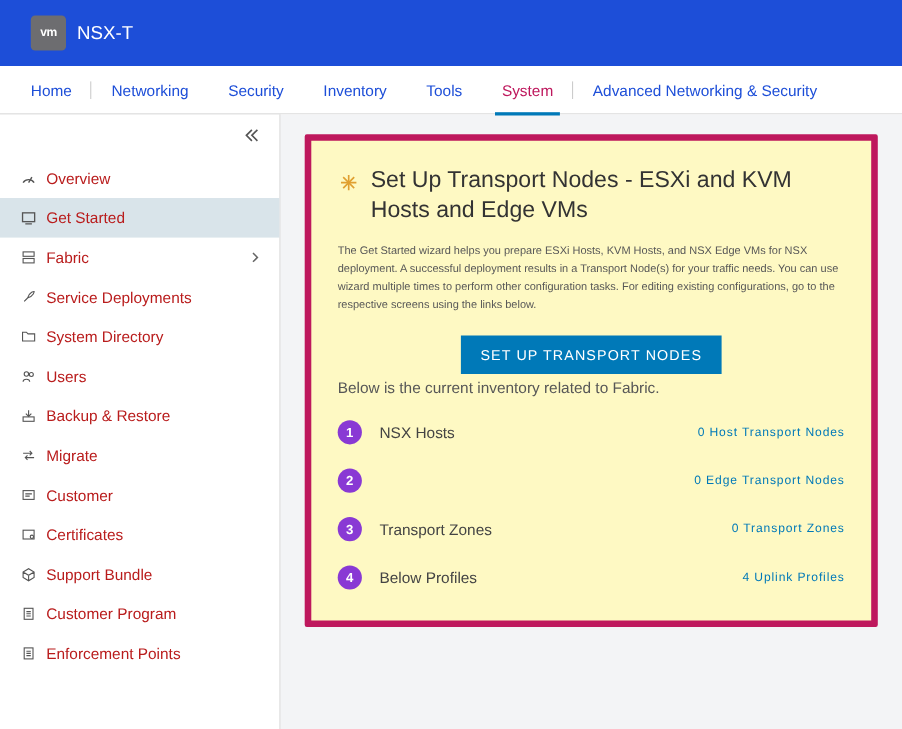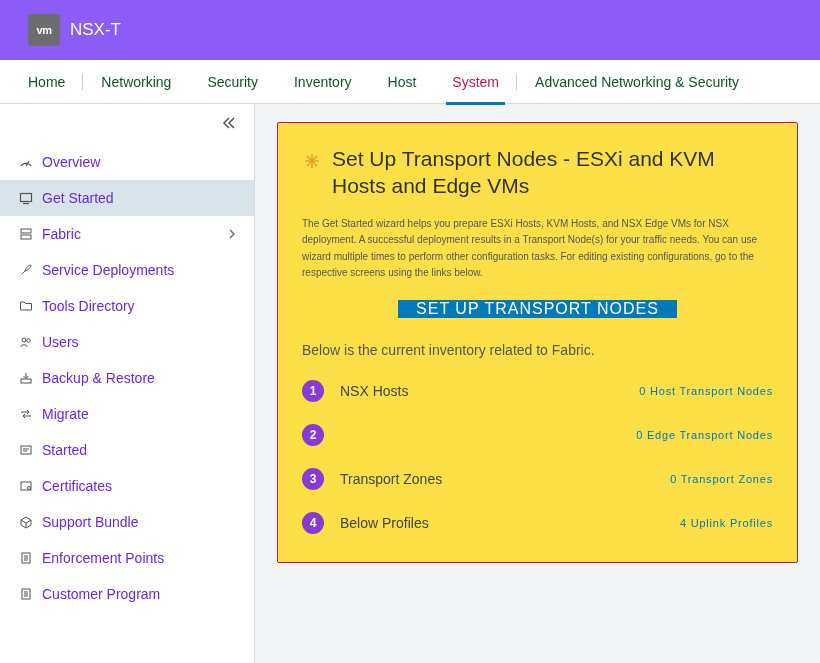--- a/index.html
+++ b/index.html
@@ -1,20 +1,20 @@
 <!DOCTYPE html>
 <html><head>
 <meta charset="utf-8">
 <style>
   * { box-sizing: border-box; margin: 0; padding: 0; font-family: "Segoe UI", Arial, sans-serif; }
   body { width: 820px; height: 663px; overflow: hidden; background: #fff; }
 
   
   .header {
-    background: #8b5cf6;
+    background: #1d4ed8;
     height: 60px;
     display: flex;
     align-items: center;
     padding-left: 28px;
     color: #fff;
   }
   .logo-box {
     width: 32px; height: 32px; background: #6d6d70; border-radius: 4px;
     display: flex; align-items: center; justify-content: center;
     font-size: 11px; font-weight: bold; letter-spacing: -0.5px;
@@ -23,63 +23,63 @@
 
   
   .tabbar {
     height: 44px; border-bottom: 1px solid #d9d9d9;
     display: flex; align-items: center;
     padding-left: 10px;
   }
   .tab {
     position: relative;
     padding: 0 18px; height: 44px; line-height: 44px;
-    font-size: 14px; color: #14532d; cursor: pointer;
+    font-size: 14px; color: #1d4ed8; cursor: pointer;
   }
   .tab.sep::after {
     content: ""; position: absolute; right: 0; top: 14px; height: 16px; width: 1px; background: #ccc;
   }
   .tab.active { color: #be185d; }
   .tab.active::before {
     content: ""; position: absolute; left: 12px; right: 12px; bottom: -1px; height: 3px; background: #0079b8;
   }
 
   
   .content-area { display: flex; height: calc(663px - 60px - 44px); }
   .sidebar {
     width: 255px; border-right: 1px solid #d9d9d9; position: relative; font-size: 14px;
   }
   .collapse-row { height: 40px; display: flex; justify-content: flex-end; align-items: center; padding-right: 18px; }
   .nav-item {
-    height: 36px; display: flex; align-items: center; padding-left: 16px; cursor: pointer; color: #6d28d9;
+    height: 36px; display: flex; align-items: center; padding-left: 16px; cursor: pointer; color: #b91c1c;
   }
   .nav-item.selected { background: #d9e4ea; }
   .nav-item .nav-icon { width: 20px; display: inline-flex; justify-content: center; color: #555; }
   .nav-item .nav-label { margin-left: 6px; }
   .nav-item .chevron { margin-left: auto; margin-right: 18px; color: #666; }
 
   .main {
     flex: 1; background: #f3f4f6; padding: 18px 22px; overflow: auto;
   }
   .card {
-    background: #fde047; border: 1px solid #be185d; border-radius: 2px; padding: 22px 24px 28px 24px;
+    background: #fef9c3; border: 6px solid #be185d; border-radius: 2px; padding: 22px 24px 28px 24px;
   }
   .card-title-row { display: flex; align-items: flex-start; }
   .setup-icon {
     width: 20px; height: 20px; margin-top: 6px; margin-right: 10px;
     display: inline-block;
   }
   .card-title { font-size: 21px; font-weight: 400; color: #333; line-height: 1.3; }
   .card-desc { margin-top: 16px; font-size: 10px; color: #575757; line-height: 1.65; }
   .primary-btn {
     display: block; margin: 18px auto 0 auto;
-    background: #0079b8; color: #fff; border: none; padding: 0 18px;
-    font-size: 16px; letter-spacing: 1px; cursor: pointer;
-  }
-  .below-text { margin-top: 24px; font-size: 14px; color: #575757; }
+    background: #0079b8; color: #fff; border: none; padding: 10px 18px;
+    font-size: 13px; letter-spacing: 1px; cursor: pointer;
+  }
+  .below-text { margin-top: 4px; font-size: 14px; color: #575757; }
 
   .inv-row {
     display: flex; align-items: center; margin-top: 22px;
   }
   .circle-num {
     width: 22px; height: 22px; border-radius: 50%; background: #8939d4; color: #fff;
     display: flex; align-items: center; justify-content: center; font-size: 12px; font-weight: bold;
   }
   .inv-label { margin-left: 16px; font-size: 14px; color: #444; flex: 0 0 140px; }
   .inv-link { margin-left: auto; color: #0079b8; font-size: 11px; letter-spacing: 0.8px; cursor: pointer; }
@@ -92,21 +92,21 @@
     <span>vm</span>
   </div>
   <div class="header-title">NSX-T</div>
 </div>
 
 <div class="tabbar">
   <div class="tab sep"><span>Home</span></div>
   <div class="tab"><span>Networking</span></div>
   <div class="tab"><span>Security</span></div>
   <div class="tab"><span>Inventory</span></div>
-  <div class="tab"><span>Host</span></div>
+  <div class="tab"><span>Tools</span></div>
   <div class="tab sep active"><span>System</span></div>
   <div class="tab"><span>Advanced Networking &amp; Security</span></div>
 </div>
 
 <div class="content-area">
   <div class="sidebar">
     <div class="collapse-row">
       <span style="cursor:pointer;">
         <svg width="14" height="14" viewBox="0 0 14 14">
             <path d="M7 2 L2 7 L7 12 M12 2 L7 7 L12 12" stroke="#555" stroke-width="1.5" fill="none"></path>
@@ -155,21 +155,21 @@
         </span>
       <span class="nav-label">Service Deployments</span>
     </div>
 
     <div class="nav-item">
       <span class="nav-icon">
           <svg width="14" height="14" viewBox="0 0 14 14">
             <path d="M1.5 3 H5 L6.5 4.5 H12.5 V11 H1.5 Z" stroke="#555" fill="none"></path>
           </svg>
         </span>
-      <span class="nav-label">Tools Directory</span>
+      <span class="nav-label">System Directory</span>
     </div>
 
     <div class="nav-item">
       <span class="nav-icon">
           <svg width="14" height="14" viewBox="0 0 14 14">
             <circle cx="5" cy="5" r="2" stroke="#555" fill="none"></circle>
             <circle cx="9.5" cy="5.5" r="1.8" stroke="#555" fill="none"></circle>
             <path d="M2 12 C2 9 8 9 8 12" stroke="#555" fill="none"></path>
           </svg>
         </span>
@@ -197,21 +197,21 @@
     </div>
 
     <div class="nav-item">
       <span class="nav-icon">
           <svg width="14" height="14" viewBox="0 0 14 14">
             <rect x="2" y="3" width="10" height="8" stroke="#555" fill="none"></rect>
             <line x1="4" y1="6" x2="10" y2="6" stroke="#555"></line>
             <line x1="4" y1="8" x2="8" y2="8" stroke="#555"></line>
           </svg>
         </span>
-      <span class="nav-label">Started</span>
+      <span class="nav-label">Customer</span>
     </div>
 
     <div class="nav-item">
       <span class="nav-icon">
           <svg width="14" height="14" viewBox="0 0 14 14">
             <rect x="2" y="3" width="10" height="8" stroke="#555" fill="none"></rect>
             <circle cx="10" cy="9" r="1.5" stroke="#555" fill="none"></circle>
           </svg>
         </span>
       <span class="nav-label">Certificates</span>
@@ -228,33 +228,33 @@
 
     <div class="nav-item">
       <span class="nav-icon">
           <svg width="14" height="14" viewBox="0 0 14 14">
             <rect x="3" y="2" width="8" height="10" stroke="#555" fill="none"></rect>
             <line x1="5" y1="5" x2="9" y2="5" stroke="#555"></line>
             <line x1="5" y1="7" x2="9" y2="7" stroke="#555"></line>
             <line x1="5" y1="9" x2="9" y2="9" stroke="#555"></line>
           </svg>
         </span>
-      <span class="nav-label">Enforcement Points</span>
+      <span class="nav-label">Customer Program</span>
     </div>
 
     <div class="nav-item">
       <span class="nav-icon">
           <svg width="14" height="14" viewBox="0 0 14 14">
             <rect x="3" y="2" width="8" height="10" stroke="#555" fill="none"></rect>
             <line x1="5" y1="5" x2="9" y2="5" stroke="#555"></line>
             <line x1="5" y1="7" x2="9" y2="7" stroke="#555"></line>
             <line x1="5" y1="9" x2="9" y2="9" stroke="#555"></line>
           </svg>
         </span>
-      <span class="nav-label">Customer Program</span>
+      <span class="nav-label">Enforcement Points</span>
     </div>
   </div>
 
   <div class="main">
     <div class="card">
       <div class="card-title-row">
         <span class="setup-icon">
           <svg width="20" height="20" viewBox="0 0 20 20">
               <g stroke="#e0a030" stroke-width="1.5">
                 <line x1="3" y1="10" x2="17" y2="10"></line>

